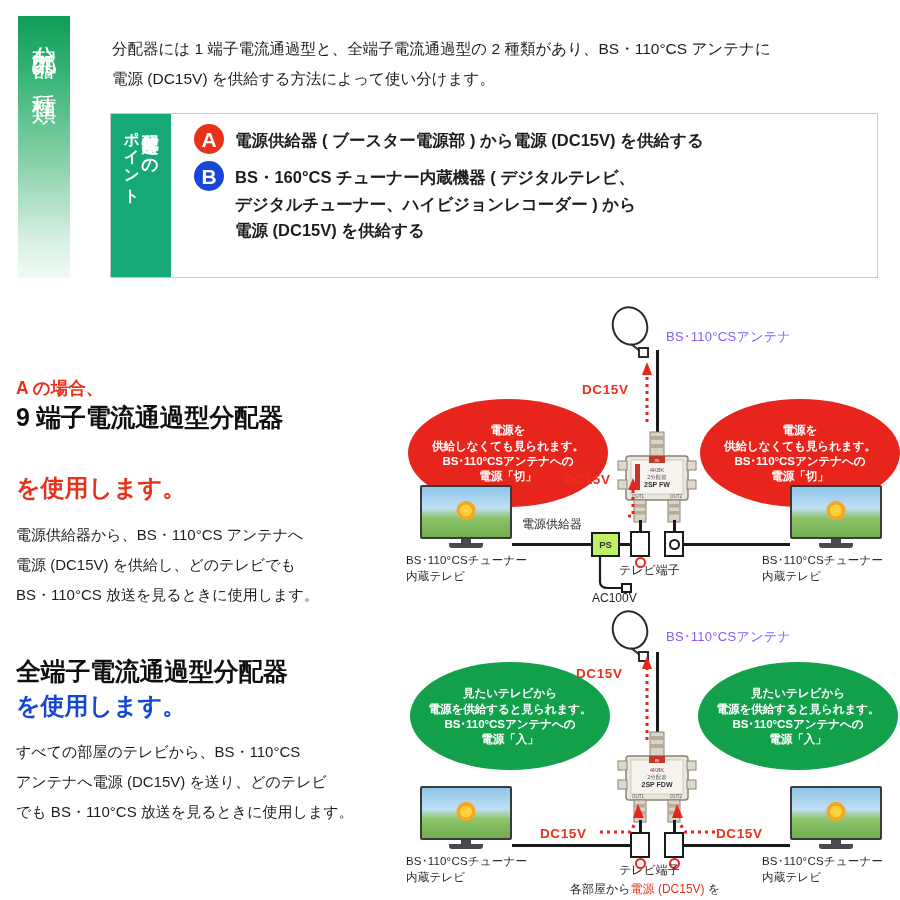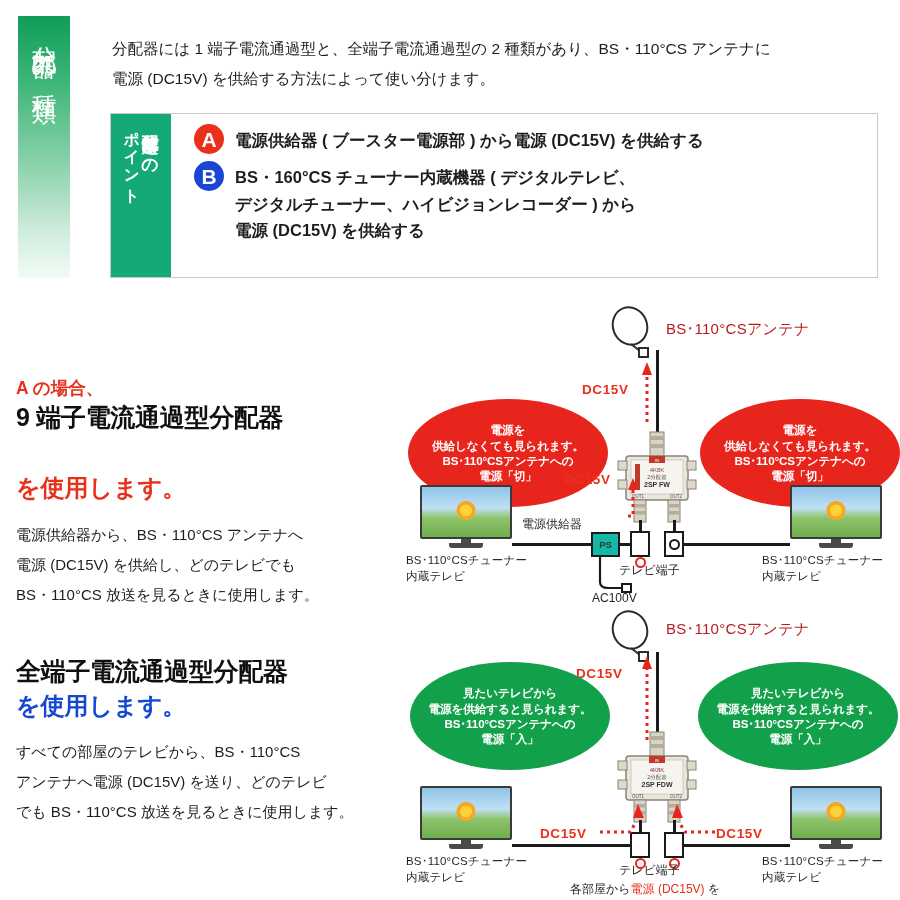--- a/index.html
+++ b/index.html
@@ -70,22 +70,23 @@
   .case-desc { font-size: 15px; color: #1d1d1b; line-height: 2.0; margin-top: 15px; }
   .red { color: #e8301a; margin-top: 37px; }
   .blue { color: #1447d2; }
 
   
   .diagram { position: absolute; left: 404px; width: 496px; }
 
   .dish { position: absolute; }
   .dish svg { display: block; }
   .ant-label {
-    position: absolute; font-size: 15px; color: #b91c1c; white-space: nowrap;
+    position: absolute; font-size: 13px; color: #8b5cf6; white-space: nowrap;
     letter-spacing: 0.3px;
+    margin-top: 8px;
   }
 
   .dcv {
     position: absolute; font-size: 13.5px; font-weight: 700;
     color: #e8301a; letter-spacing: 0.6px; white-space: nowrap;
   }
 
   
   .bubble {
     position: absolute; border-radius: 50%;
@@ -121,21 +122,21 @@
   .wire { position: absolute; background: #1a1a1a; }
   .term {
     position: absolute; width: 20px; height: 26px;
     border: 2px solid #1a1a1a; background: #fff;
     display: flex; align-items: center; justify-content: center;
   }
   .term .ring { width: 11px; height: 11px; border-radius: 50%; border: 2.3px solid #1a1a1a; }
   .term .ring.red { border-color: #e8251c; }
   .ps-box {
     position: absolute; width: 29px; height: 25px; border: 2px solid #1a1a1a;
-    background: #14b8a6; display:flex; align-items:center; justify-content:center;
+    background: #bef264; display:flex; align-items:center; justify-content:center;
     font-size: 9.5px; font-weight: 700; color: #333;
   }
   .plain-label {
     position: absolute; font-size: 12px; color: #231f20; white-space: nowrap;
   }
   .note {
     position: absolute; font-size: 12px; color: #231f20; line-height: 1.5;
     white-space: nowrap; text-align: left;
   }
   .dotline { position: absolute; }

